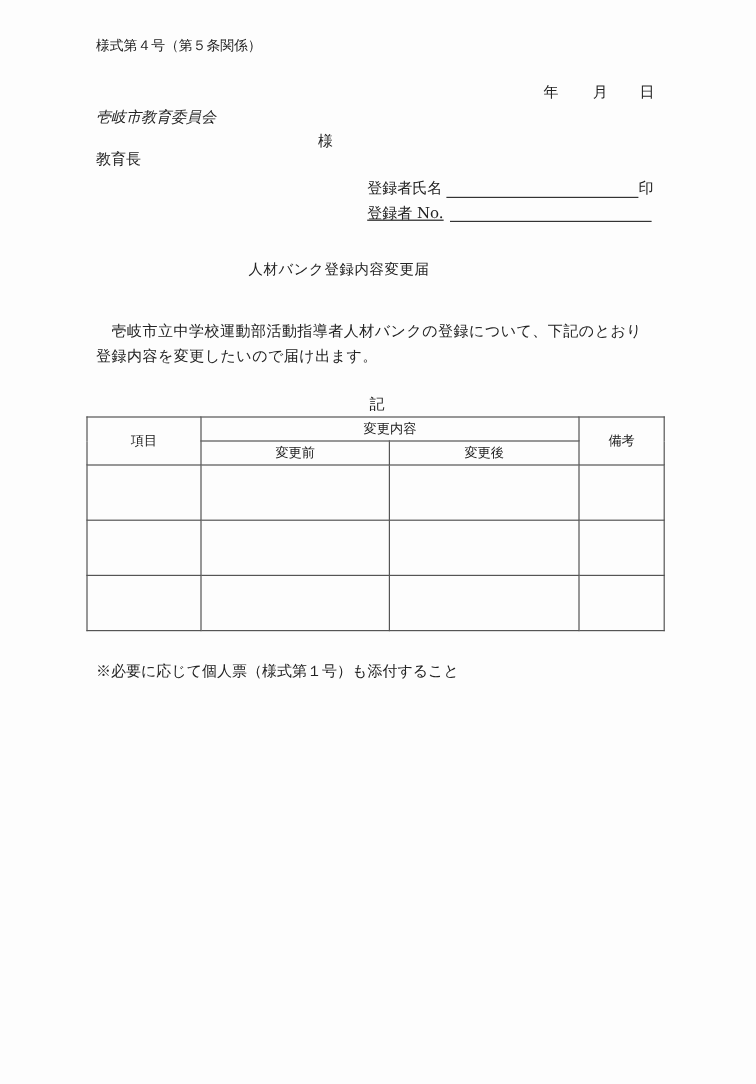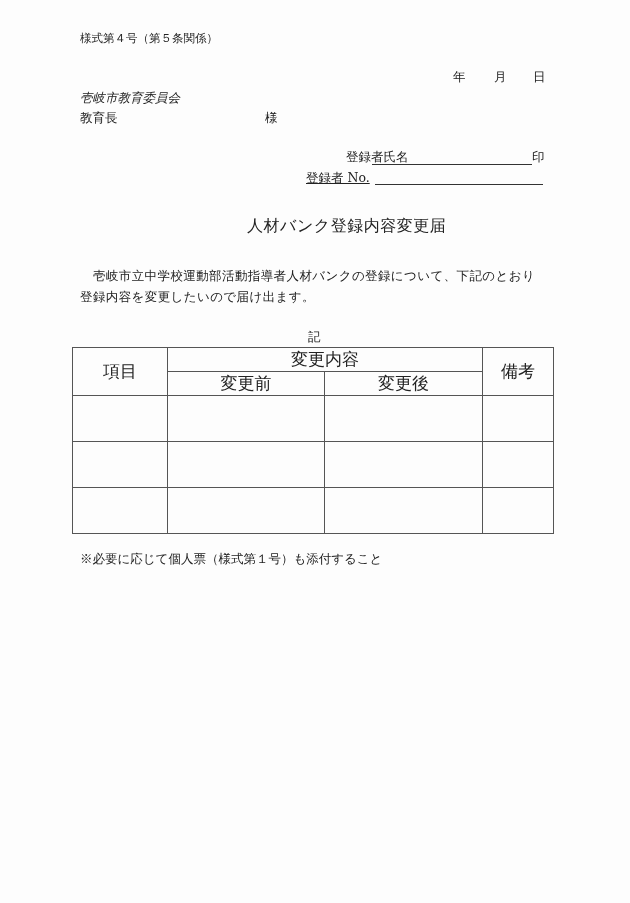--- a/index.html
+++ b/index.html
@@ -1,39 +1,39 @@
 <!DOCTYPE html>
 <html><head>
 <meta charset="utf-8">
 <style>
   html, body { margin:0; padding:0; }
   body { width:630px; height:903px; background:#fdfdfd; position:relative; overflow:hidden;
          font-family:"DejaVu Serif","Liberation Serif",serif; color:#222; }
   .abs { position:absolute; white-space:nowrap; }
   .small { font-size:11.5px; }
   .norm { font-size:12.5px; }
-  .title { font-size:16px; letter-spacing:0.5px;margin-left:40px; }
+  .title { font-size:12px; letter-spacing:0.5px; }
   .uline { position:absolute; border-bottom:1px solid #333; height:0; }
-  table.t { position:absolute; left:72px; top:347px; border-collapse:collapse; font-size:17px;padding-left:14px; }
+  table.t { position:absolute; left:72px; top:347px; border-collapse:collapse; font-size:11px;padding-left:14px; }
   table.t td { border:1px solid #555; text-align:center; padding:0; }
 </style>
 </head>
 <body>
 
 <div class="abs small" style="left:80px;top:31px;">様式第４号（第５条関係）</div>
 
 <div class="abs norm" style="left:453px;top:69px;">年</div>
 <div class="abs norm" style="left:494px;top:69px;">月</div>
 <div class="abs norm" style="left:533px;top:69px;">日</div>
 
 <div class="abs norm" style="left:80px;top:90px;font-style:italic;">壱岐市教育委員会</div>
-<div class="abs norm" style="left:80px;top:110px;">教育長</div>
+<div class="abs norm" style="left:80px;top:125px;">教育長</div>
 <div class="abs norm" style="left:265px;top:110px;">様</div>
 
-<div class="abs norm" style="left:306px;top:149px;margin-left:40px;">登録者氏名</div>
+<div class="abs norm" style="left:306px;top:149px;">登録者氏名</div>
 <div class="uline" style="left:372px;top:164px;width:160px;"></div>
 <div class="abs norm" style="left:532px;top:149px;">印</div>
 
 <div class="abs norm" style="left:306px;top:170px;text-decoration:underline;">登録者 No.</div>
 <div class="uline" style="left:375px;top:184px;width:168px;"></div>
 
 <div class="abs title" style="left:207px;top:216px;">人材バンク登録内容変更届</div>
 
 <div class="abs norm" style="left:93px;top:268px;letter-spacing:0.4px;">壱岐市立中学校運動部活動指導者人材バンクの登録について、下記のとおり</div>
 <div class="abs norm" style="left:80px;top:289px;letter-spacing:0.4px;">登録内容を変更したいので届け出ます。</div>

